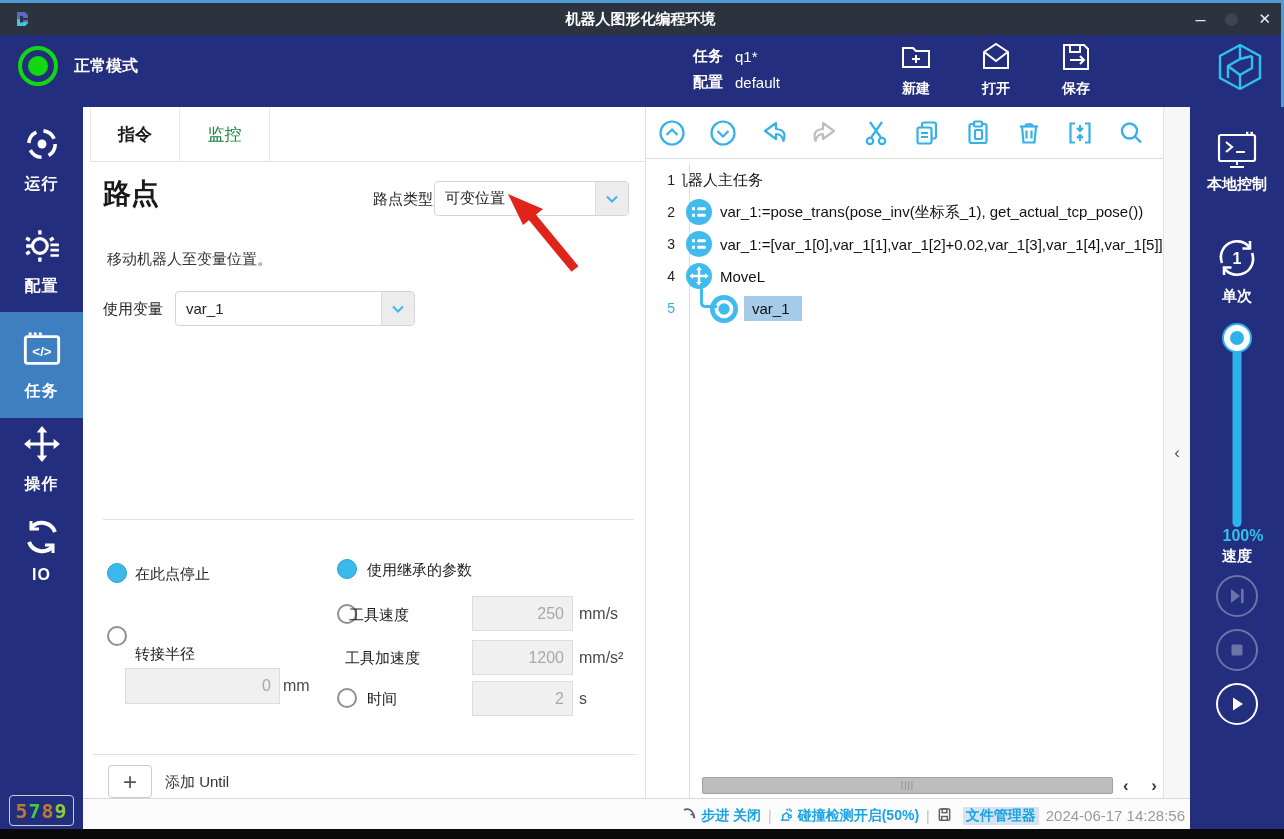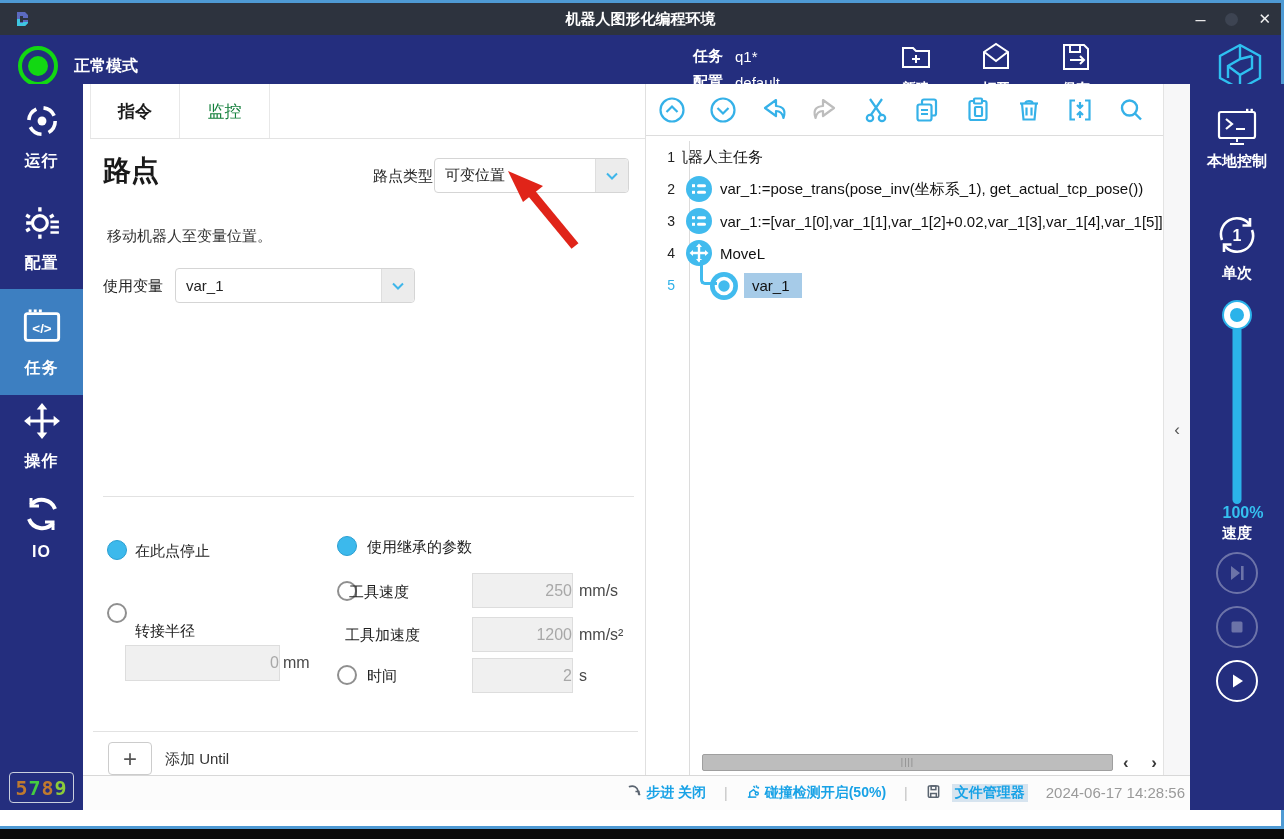--- a/index.html
+++ b/index.html
@@ -20,21 +20,21 @@
   .tb-logo { position:absolute; left:12px; top:6px; width:20px; height:20px; }
   .tb-title {
     position:absolute; left:50%; transform:translateX(-50%);
     color:#ffffff; font-size:15px; font-weight:bold; white-space:nowrap;
   }
   .tb-controls { position:absolute; right:10px; top:0; height:32px; display:flex; align-items:center; gap:20px; }
   .tb-min { color:#e8e8e8; font-size:18px; line-height:10px; cursor:default; }
   .tb-max { width:13px; height:13px; border-radius:7px; background:#3d4452; }
   .tb-close { color:#f0f0f0; font-size:15px; font-weight:bold; }
   
-  .header { height:49px; background:#242e7e; position:relative; color:#fff; }
+  .header { height:72px; background:#242e7e; position:relative; color:#fff; }
   .mode { position:absolute; left:18px; top:11px; display:flex; align-items:center; gap:16px; }
   .mode-dot { width:40px; height:40px; border-radius:50%; border:4px solid #12d812; display:flex; align-items:center; justify-content:center; }
   .mode-dot-inner { width:20px; height:20px; border-radius:50%; background:#12d812; }
   .mode-label { font-size:16px; font-weight:bold; }
   .hdr-info { position:absolute; left:693px; top:8px; font-size:15px; }
   .hdr-info-row { height:26px; display:flex; align-items:center; gap:12px; }
   .hdr-info-row .lbl { font-weight:bold; }
   .hdr-btns { position:absolute; left:883px; top:5px; display:flex; gap:14px; }
   .hdr-btn { width:66px; display:flex; flex-direction:column; align-items:center; gap:2px; cursor:default; }
   .hdr-btn .cap { font-size:14px; font-weight:bold; color:#fff; }
@@ -69,21 +69,21 @@
   .var-select  { left:92px;  top:184px; width:240px; }
   .red-arrow { position:absolute; left:422px; top:86px; width:92px; height:92px; pointer-events:none; }
   .desc { position:absolute; left:24px; top:143px; font-size:15px; color:#333; }
   .var-label { position:absolute; left:20px; top:193px; font-size:15px; color:#222; }
   .divider1 { position:absolute; left:20px; top:412px; width:531px; height:1px; background:#e2e2e2; }
   .divider2 { position:absolute; left:10px; top:647px; width:545px; height:1px; background:#e2e2e2; }
   .radio { position:absolute; width:20px; height:20px; border-radius:50%; }
   .radio.on  { background:#3cb9ec; border:1px solid #2a9fd2; }
   .radio.off { background:#fff; border:2px solid #8f8f8f; }
   .opt-label { position:absolute; font-size:15px; color:#222; white-space:nowrap; }
-  .dis-input { position:absolute; background:#f0f0f0; border:1px solid #ddd; display:flex; align-items:center; justify-content:flex-end; padding-right:0; font-size:16px; color:#a8a8a8; }
+  .dis-input { position:absolute; background:#f0f0f0; border:1px solid #ddd; display:flex; align-items:center; justify-content:flex-end; padding-right:8px; font-size:16px; color:#a8a8a8; }
   .unit { position:absolute; font-size:16px; color:#4a4a4a; }
   .add-btn { position:absolute; left:25px; top:658px; width:44px; height:33px; border:1px solid #ccc; border-radius:4px; background:#fff; display:flex; align-items:center; justify-content:center; font-size:24px; color:#555; line-height:0; }
   .add-label { position:absolute; left:82px; top:666px; font-size:15px; color:#333; }
   
   .tree-panel { width:518px; position:relative; border-left:1px solid #e0e0e0; background:#fff; flex:none; overflow:hidden; }
   .tree-toolbar { position:absolute; top:0; left:0; right:0; height:52px; border-bottom:1px solid #ddd; display:flex; align-items:center; padding-left:12px; gap:23px; }
   .tt-icon { width:28px; height:28px; flex:none; }
   .tree-rows { position:absolute; top:57px; left:0; right:0; }
   .gutter-line { position:absolute; left:43px; top:57px; height:670px; width:1px; background:#dcdcdc; }
   .tree-row { height:32px; display:flex; align-items:center; position:relative; font-size:15px; color:#111; white-space:nowrap; }
@@ -97,21 +97,21 @@
   .sel-text { background:#a6cbe8; padding:4px 12px 4px 8px; }
   .hscroll { position:absolute; left:0; right:0; bottom:3px; height:18px; display:flex; align-items:center; }
   .hs-track { position:relative; flex:1; height:17px; margin-left:1px; }
   .hs-thumb { position:absolute; left:55px; right:4px; top:0; height:17px; background:#bdbdbd; border:1px solid #9f9f9f; border-radius:2px; display:flex; align-items:center; justify-content:center; }
   .hs-grip { font-size:9px; color:#8a8a8a; letter-spacing:1px; line-height:1; }
   .hs-btns { width:46px; display:flex; justify-content:space-between; padding:0 6px; color:#3a3a3a; font-size:17px; font-weight:bold; line-height:1; }
   
   .collapse-strip { width:27px; background:#f7f7f8; border-left:1px solid #e3e3e3; position:relative; flex:none; }
   .collapse-chev { position:absolute; left:50%; top:336px; transform:translateX(-50%); color:#555; font-size:17px; }
   
-  .statusbar { height:36px; background:#fcfcfc; border-top:1px solid #d8d8d8; display:flex; align-items:center; justify-content:flex-end; gap:18px; padding-right:5px; font-size:14px; white-space:nowrap; }
+  .statusbar { height:36px; background:#fcfcfc; border-top:1px solid #d8d8d8; display:flex; align-items:center; justify-content:flex-end; gap:7px; padding-right:5px; font-size:14px; white-space:nowrap; }
   .st-cyan { color:#18a2e6; font-weight:bold; display:flex; align-items:center; gap:4px; }
   .st-sep { color:#c0c0c0; }
   .st-hl { background:#d7e4ef; padding:0 3px;margin-left:7px; }
   .st-time { color:#9a9a9a; font-size:15px; }
   
   .rightbar { width:94px; background:#242e7e; position:relative; color:#fff; flex:none; }
   .rb-label { position:absolute; left:0; width:94px; text-align:center; font-size:15px; font-weight:bold; }
   .rb-icon { position:absolute; left:50%; transform:translateX(-50%); }
   .slider-track { position:absolute; left:50%; transform:translateX(-50%); top:230px; height:190px; width:9px; background:#2bb3ea; border-radius:5px; }
   .slider-knob { position:absolute; left:50%; transform:translateX(-50%); top:218px; width:26px; height:26px; border-radius:50%; background:#2bb3ea; border:6px solid #fff; box-shadow:0 0 0 2px #2bb3ea; }

